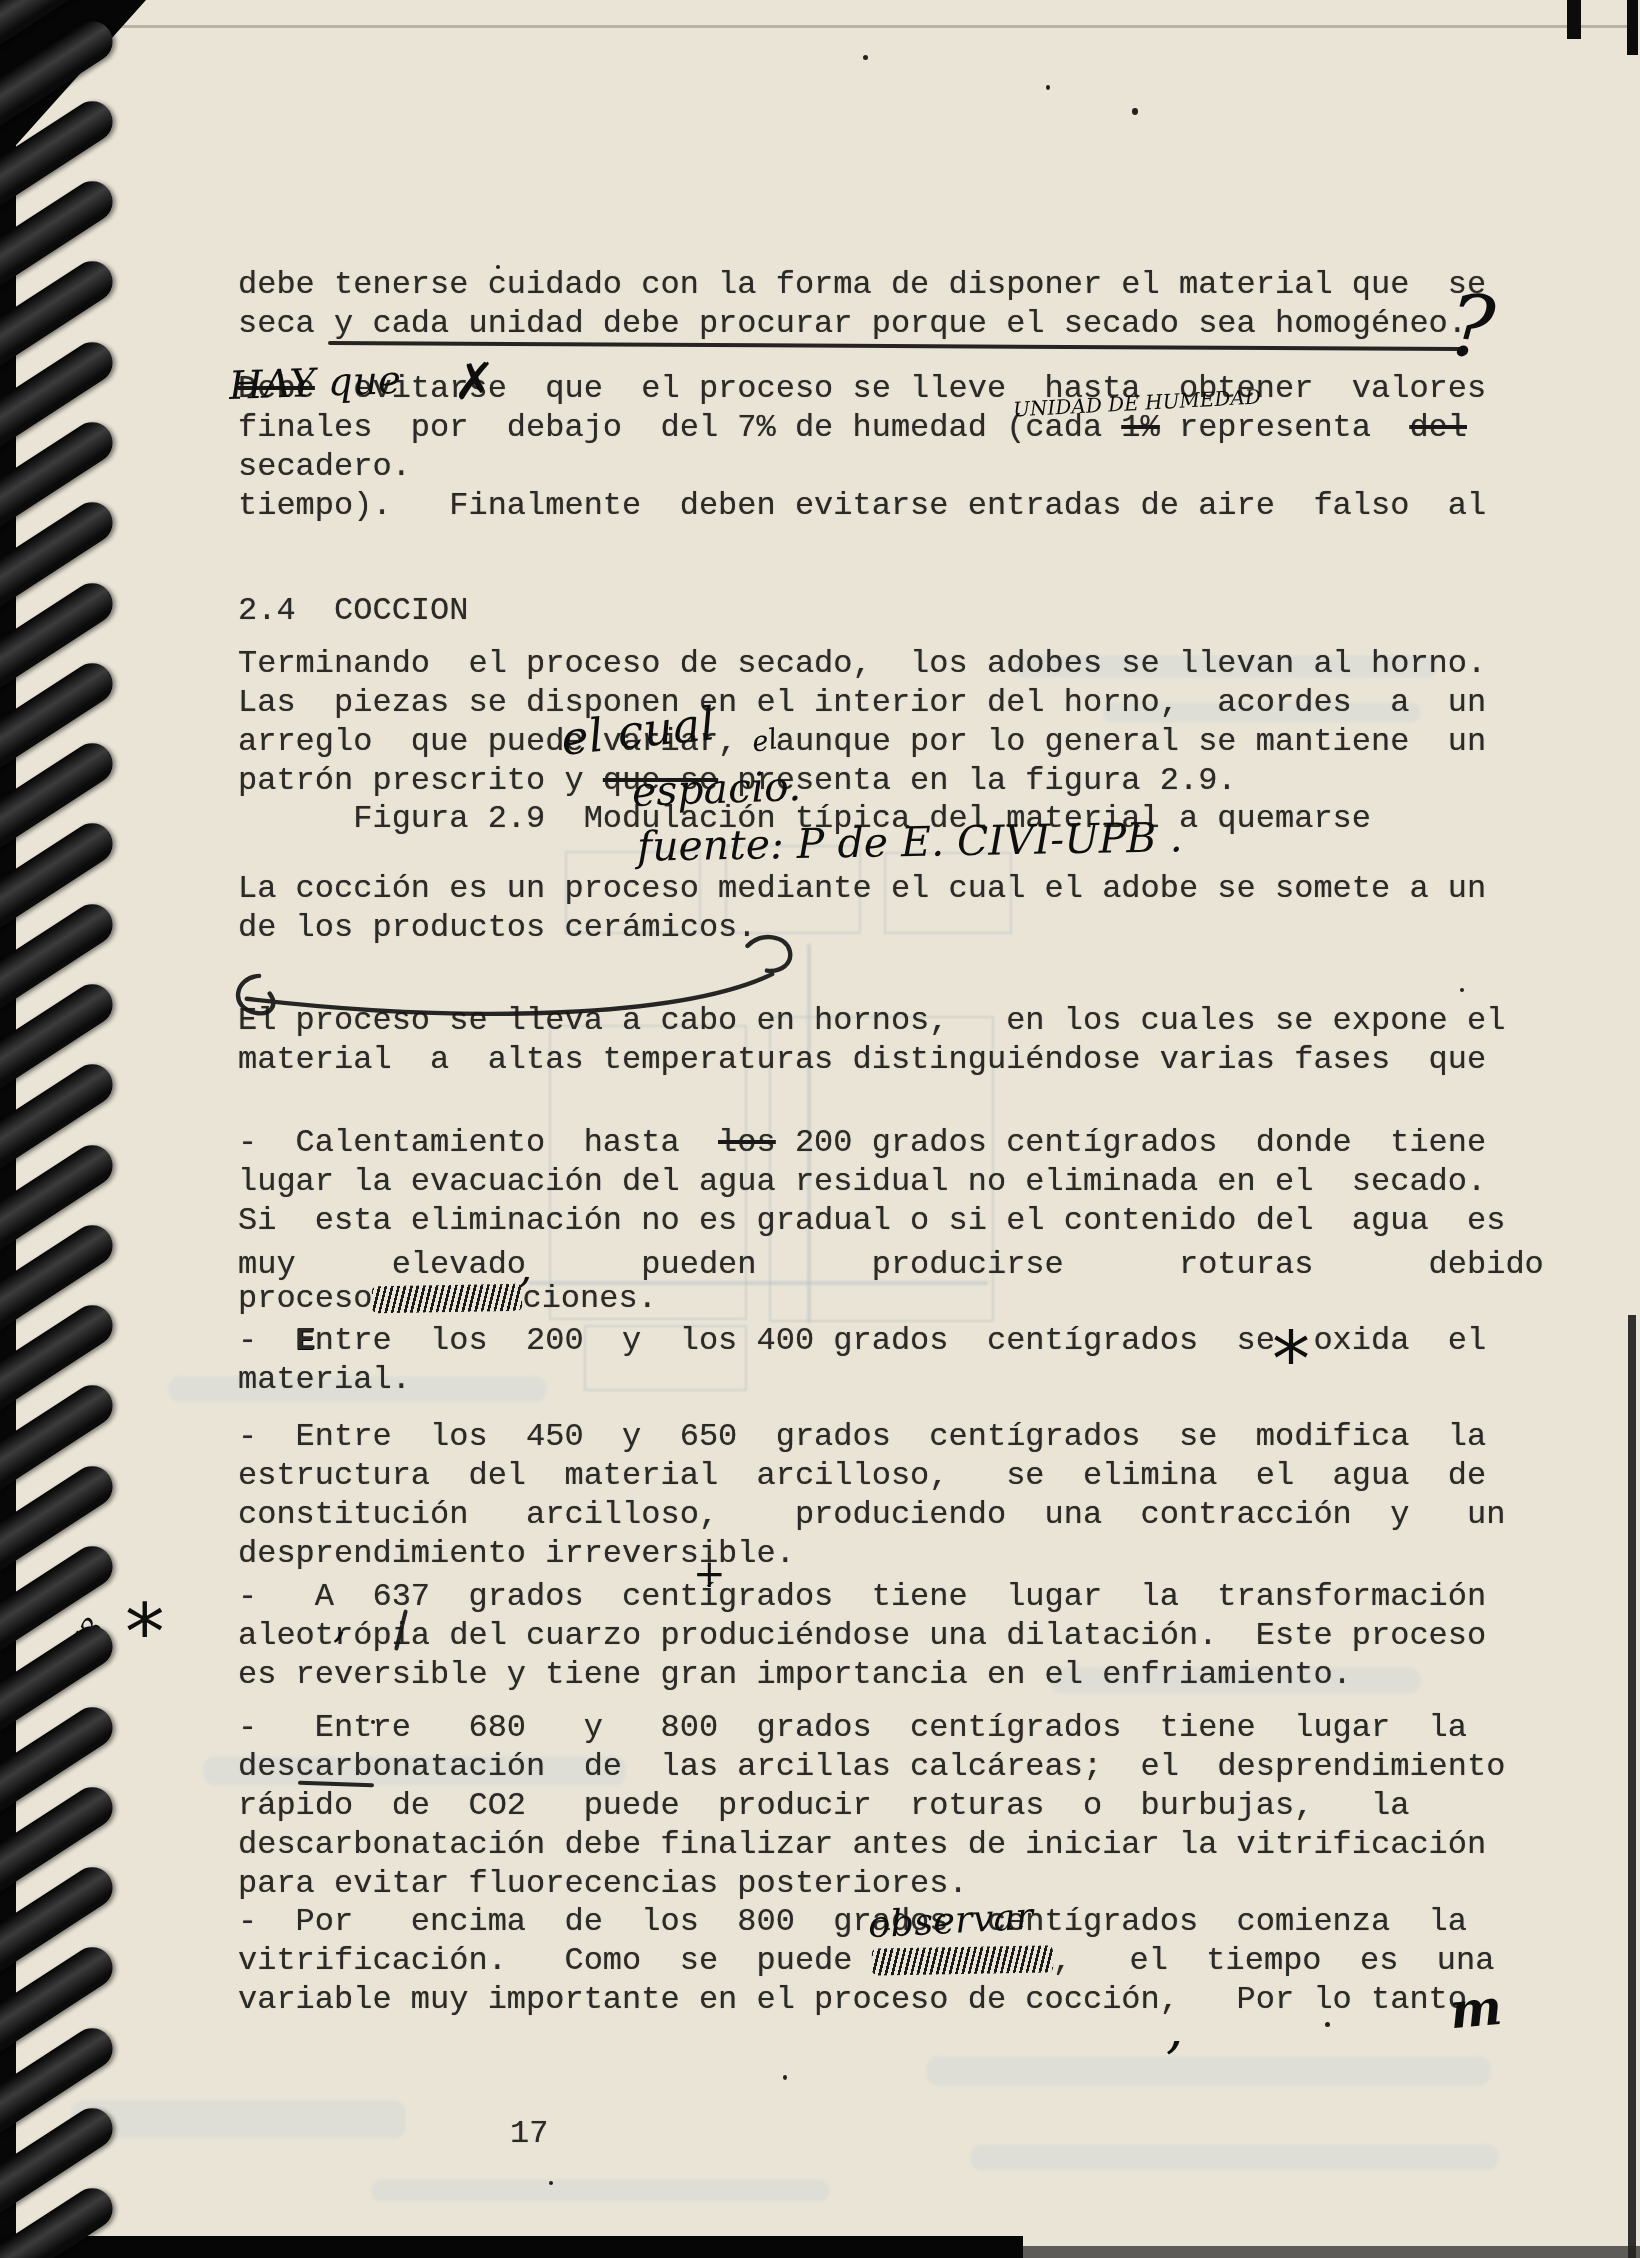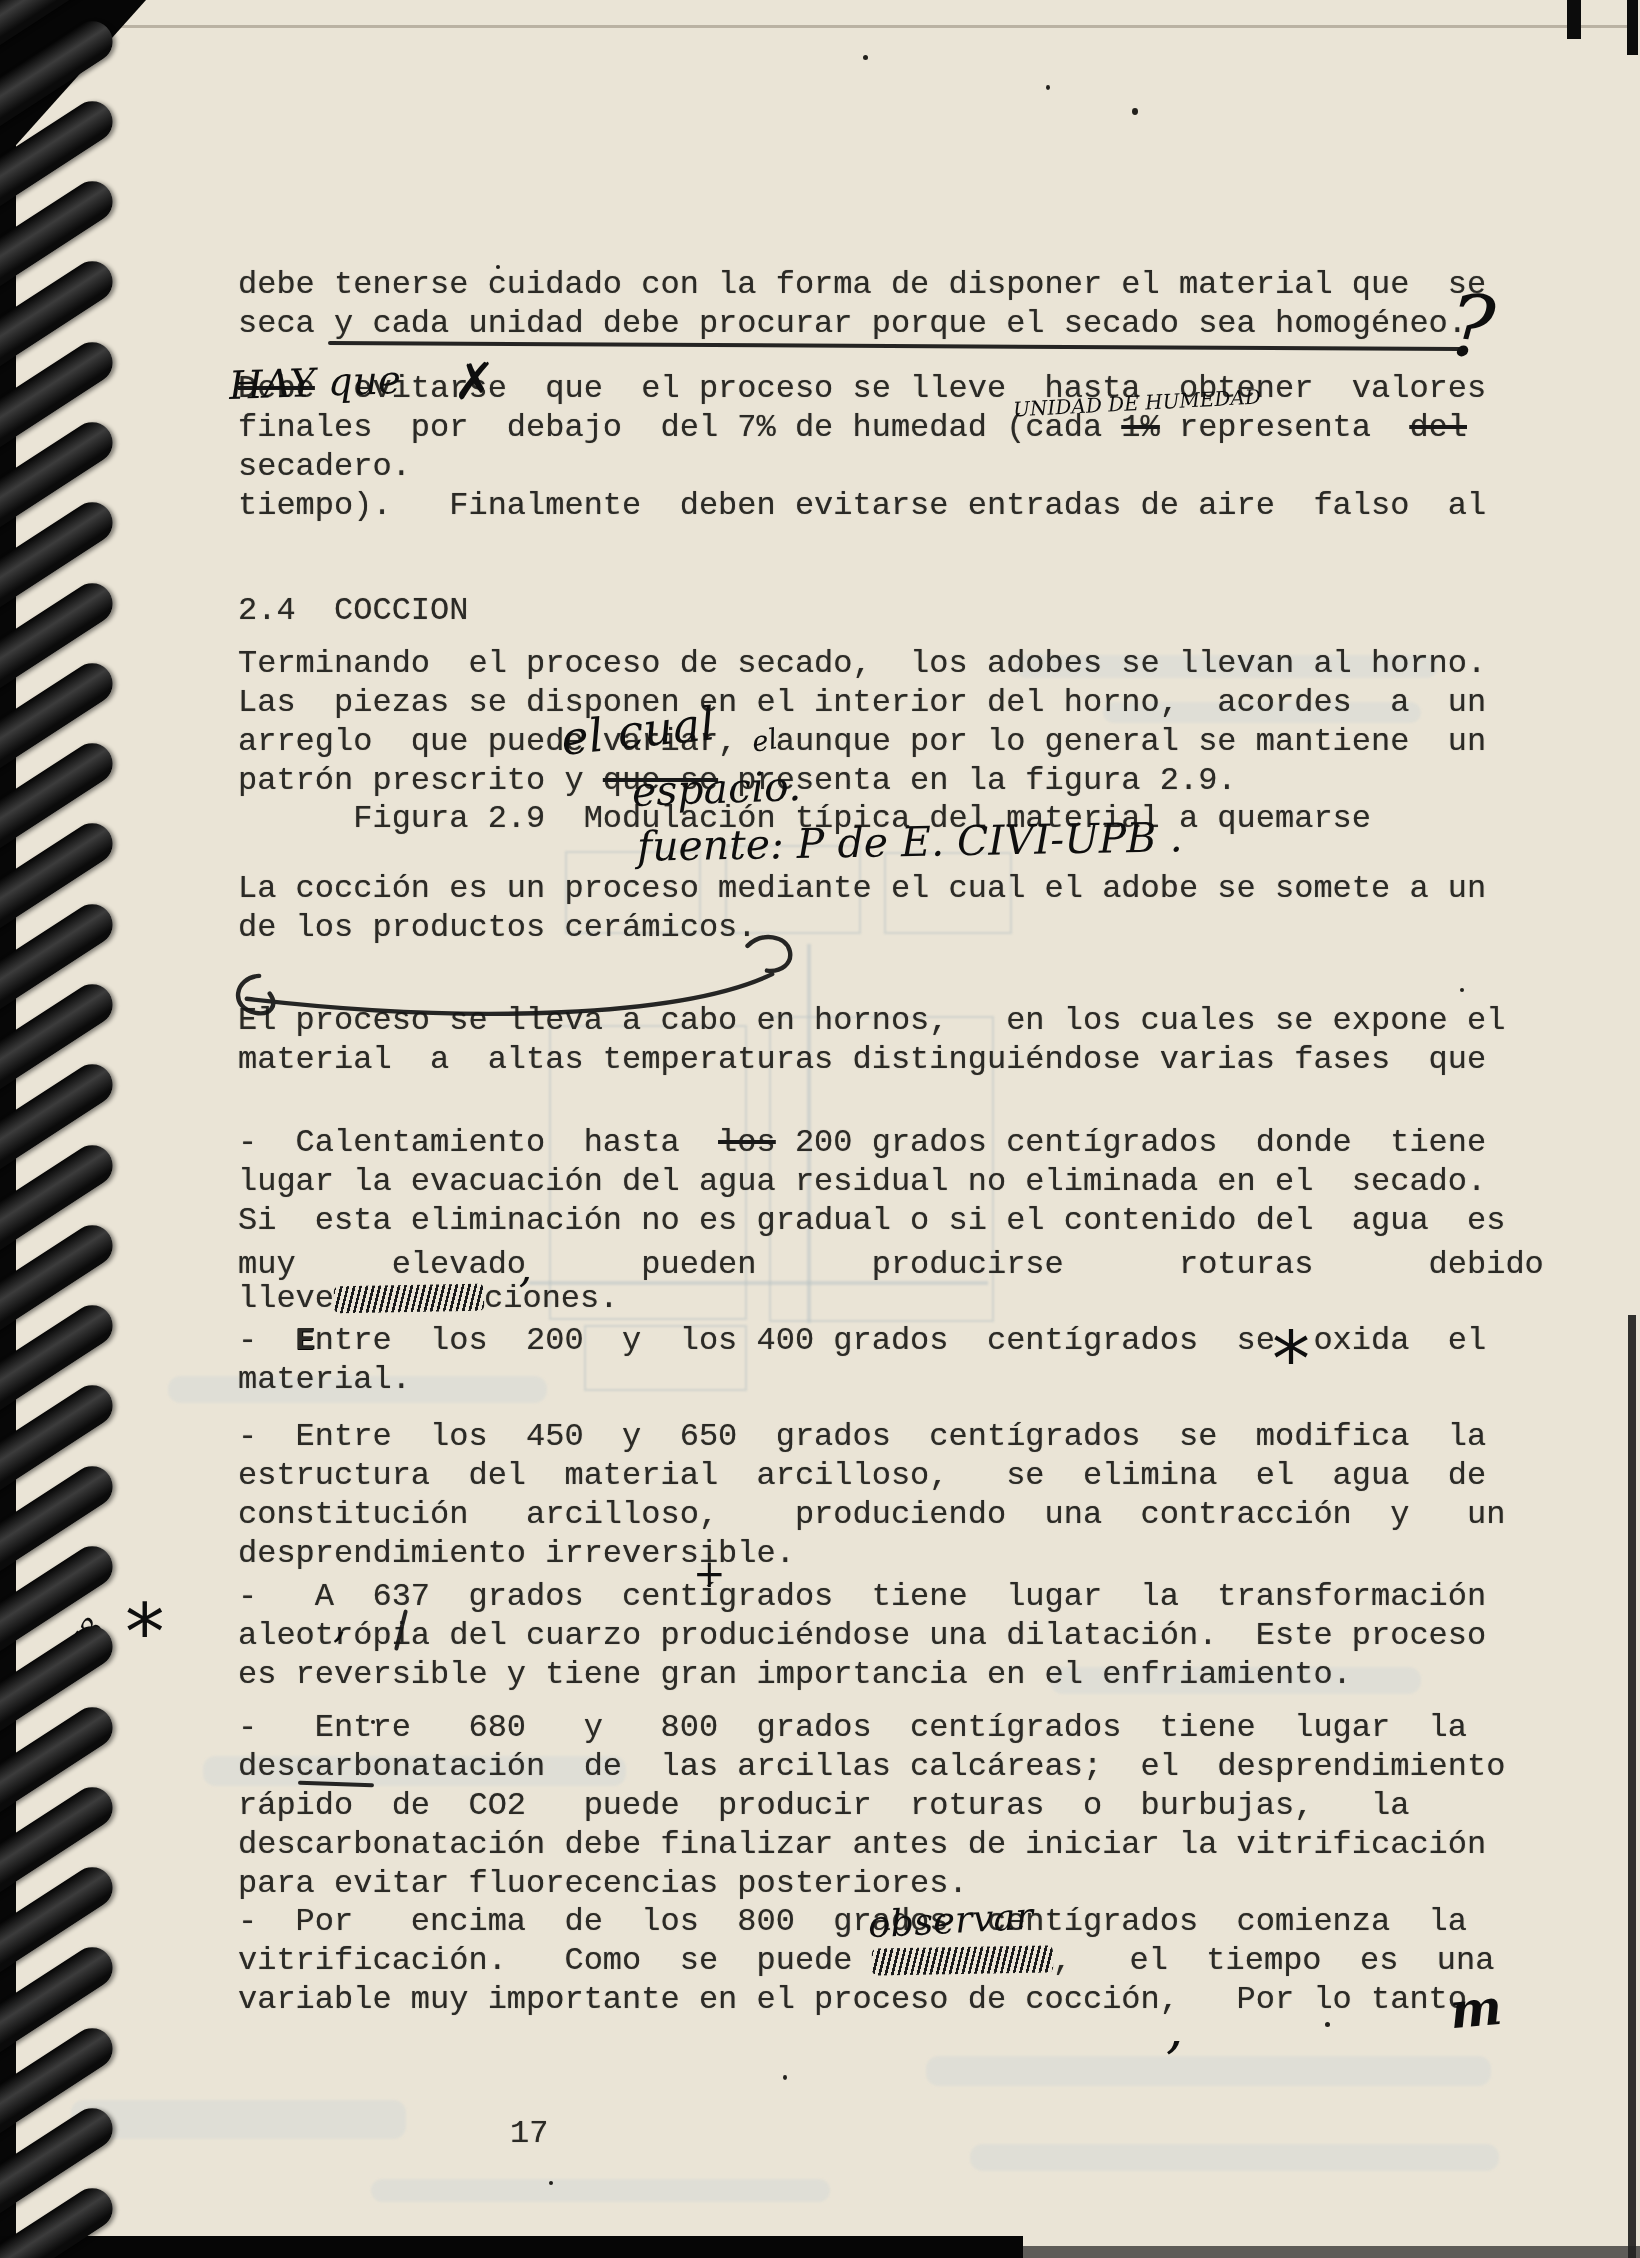--- a/index.html
+++ b/index.html
@@ -123,21 +123,21 @@
   <div class="para" style="top:1001px">
     <div class="tline">El proceso se lleva a cabo en hornos,   en los cuales se expone el</div>
     <div class="tline">material  a  altas temperaturas distinguiéndose varias fases  que</div>
   </div>
 
   <div class="para" style="top:1123px">
     <div class="tline"><span>-  Calentamiento  hasta  </span><span class="strike">los</span><span> 200 grados centígrados  donde  tiene</span></div>
     <div class="tline">lugar la evacuación del agua residual no eliminada en el  secado.</div>
     <div class="tline">Si  esta eliminación no es gradual o si el contenido del  agua  es</div>
     <div class="tline"><span>muy     elevado</span><span class="hw-inline">,</span><span>      pueden      producirse      roturas      debido      a</span></div>
-    <div class="tline"><span>lleve</span><span class="scribble" style="width:150px"></span><span>ciones.</span></div>
+    <div class="tline"><span>proceso</span><span class="scribble" style="width:150px"></span><span>ciones.</span></div>
   </div>
 
   <div class="para" style="top:1321px">
     <div class="tline"><span>-  </span><span class="penE">E</span><span>ntre  los  200  y  los 400 grados  centígrados  se  oxida  el</span></div>
     <div class="tline">material.</div>
   </div>
 
   <div class="para" style="top:1417px">
     <div class="tline">-  Entre  los  450  y  650  grados  centígrados  se  modifica  la</div>
     <div class="tline">estructura  del  material  arcilloso,   se  elimina  el  agua  de</div>

